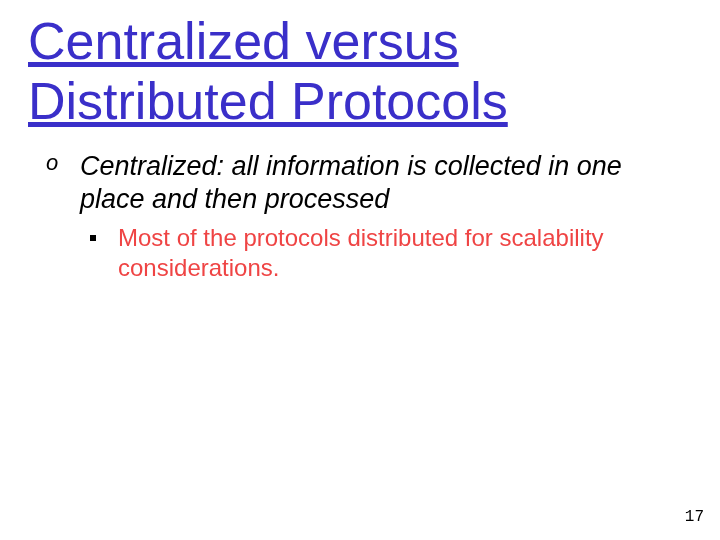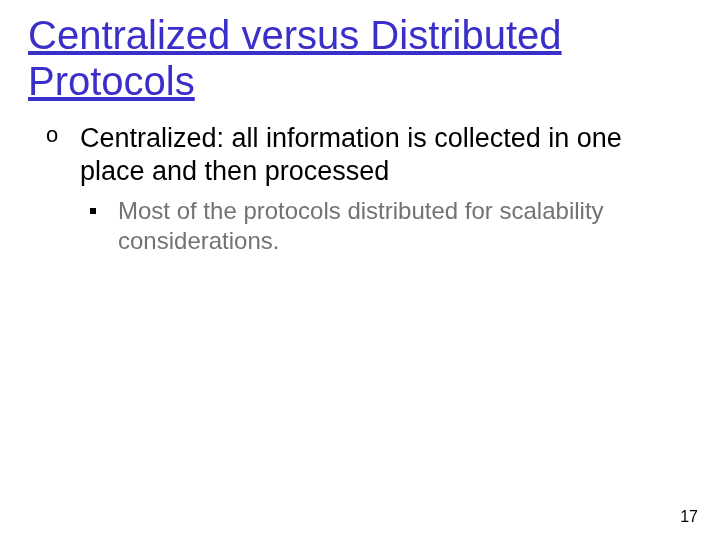--- a/index.html
+++ b/index.html
@@ -14,30 +14,31 @@
     overflow: hidden;
   }
   .slide {
     padding: 12px 28px 0 28px;
     box-sizing: border-box;
     width: 100%;
     height: 100%;
     position: relative;
   }
   .title {
-    font-size: 40px;
+    font-size: 52px;
     line-height: 1.15;
     color: #3a2fc9;
     text-decoration: underline;
     margin: 0 0 18px 0;
     font-weight: normal;
   }
   .bullets {
     margin: 0 0 0 18px;
     padding: 0;
+    font-style: italic;
   }
   .bullets > li {
     list-style: none;
     position: relative;
     font-size: 27px;
     line-height: 1.22;
     margin: 0 0 4px 0;
     padding-left: 34px;
     color: #000;
   }
@@ -52,37 +53,37 @@
   .sub-bullets {
     margin: 8px 0 0 62px;
     padding: 0;
   }
   .sub-bullets > li {
     list-style: none;
     position: relative;
     font-size: 24px;
     line-height: 1.25;
     padding-left: 28px;
-    color: #737373;
+    color: #ef4444;
   }
   .sub-bullets > li::before {
     content: "";
     position: absolute;
     left: 0;
     top: 12px;
     width: 6px;
     height: 6px;
     background: #000;
   }
   .page-number {
     position: absolute;
     bottom: 14px;
-    right: 22px;
+    right: 16px;
     font-size: 16px;
-    font-family: Liberation Sans, sans-serif;
+    font-family: Liberation Mono, monospace;
     color: #000;
   }
 </style>
 </head>
 <body>
 
 <div class="slide">
   <h1 class="title">Centralized versus Distributed Protocols</h1>
 
   <ul class="bullets">

